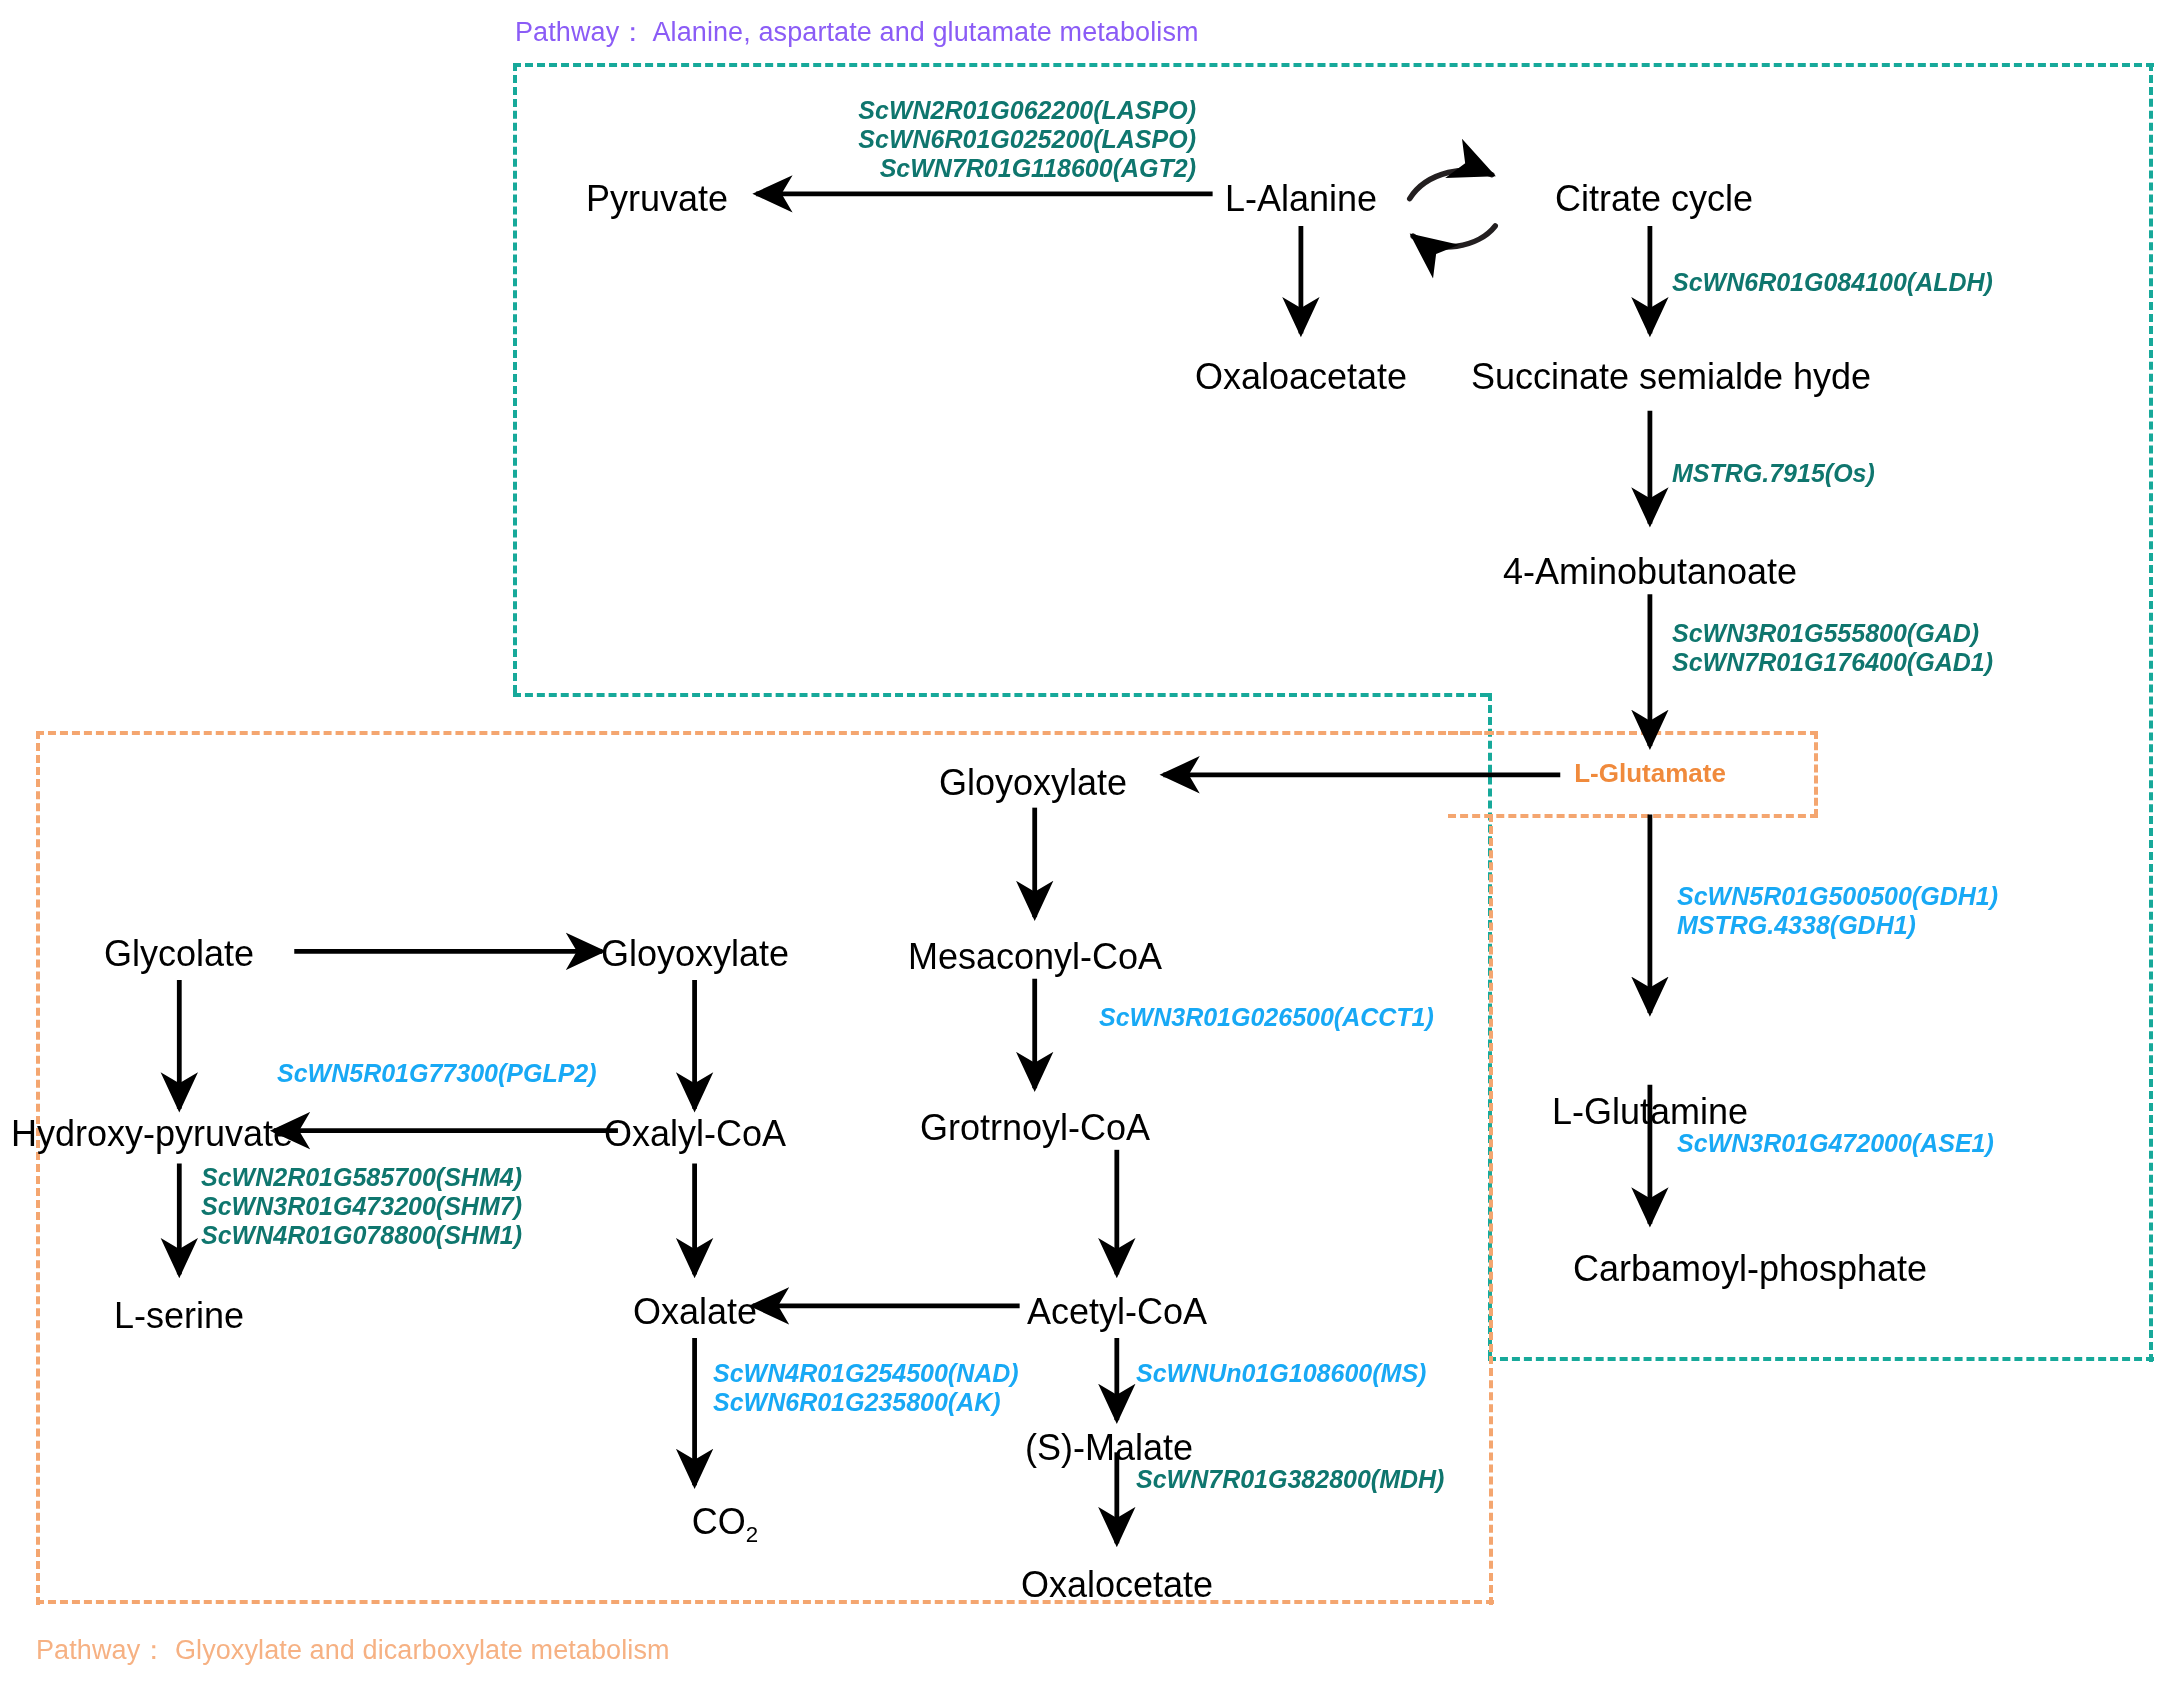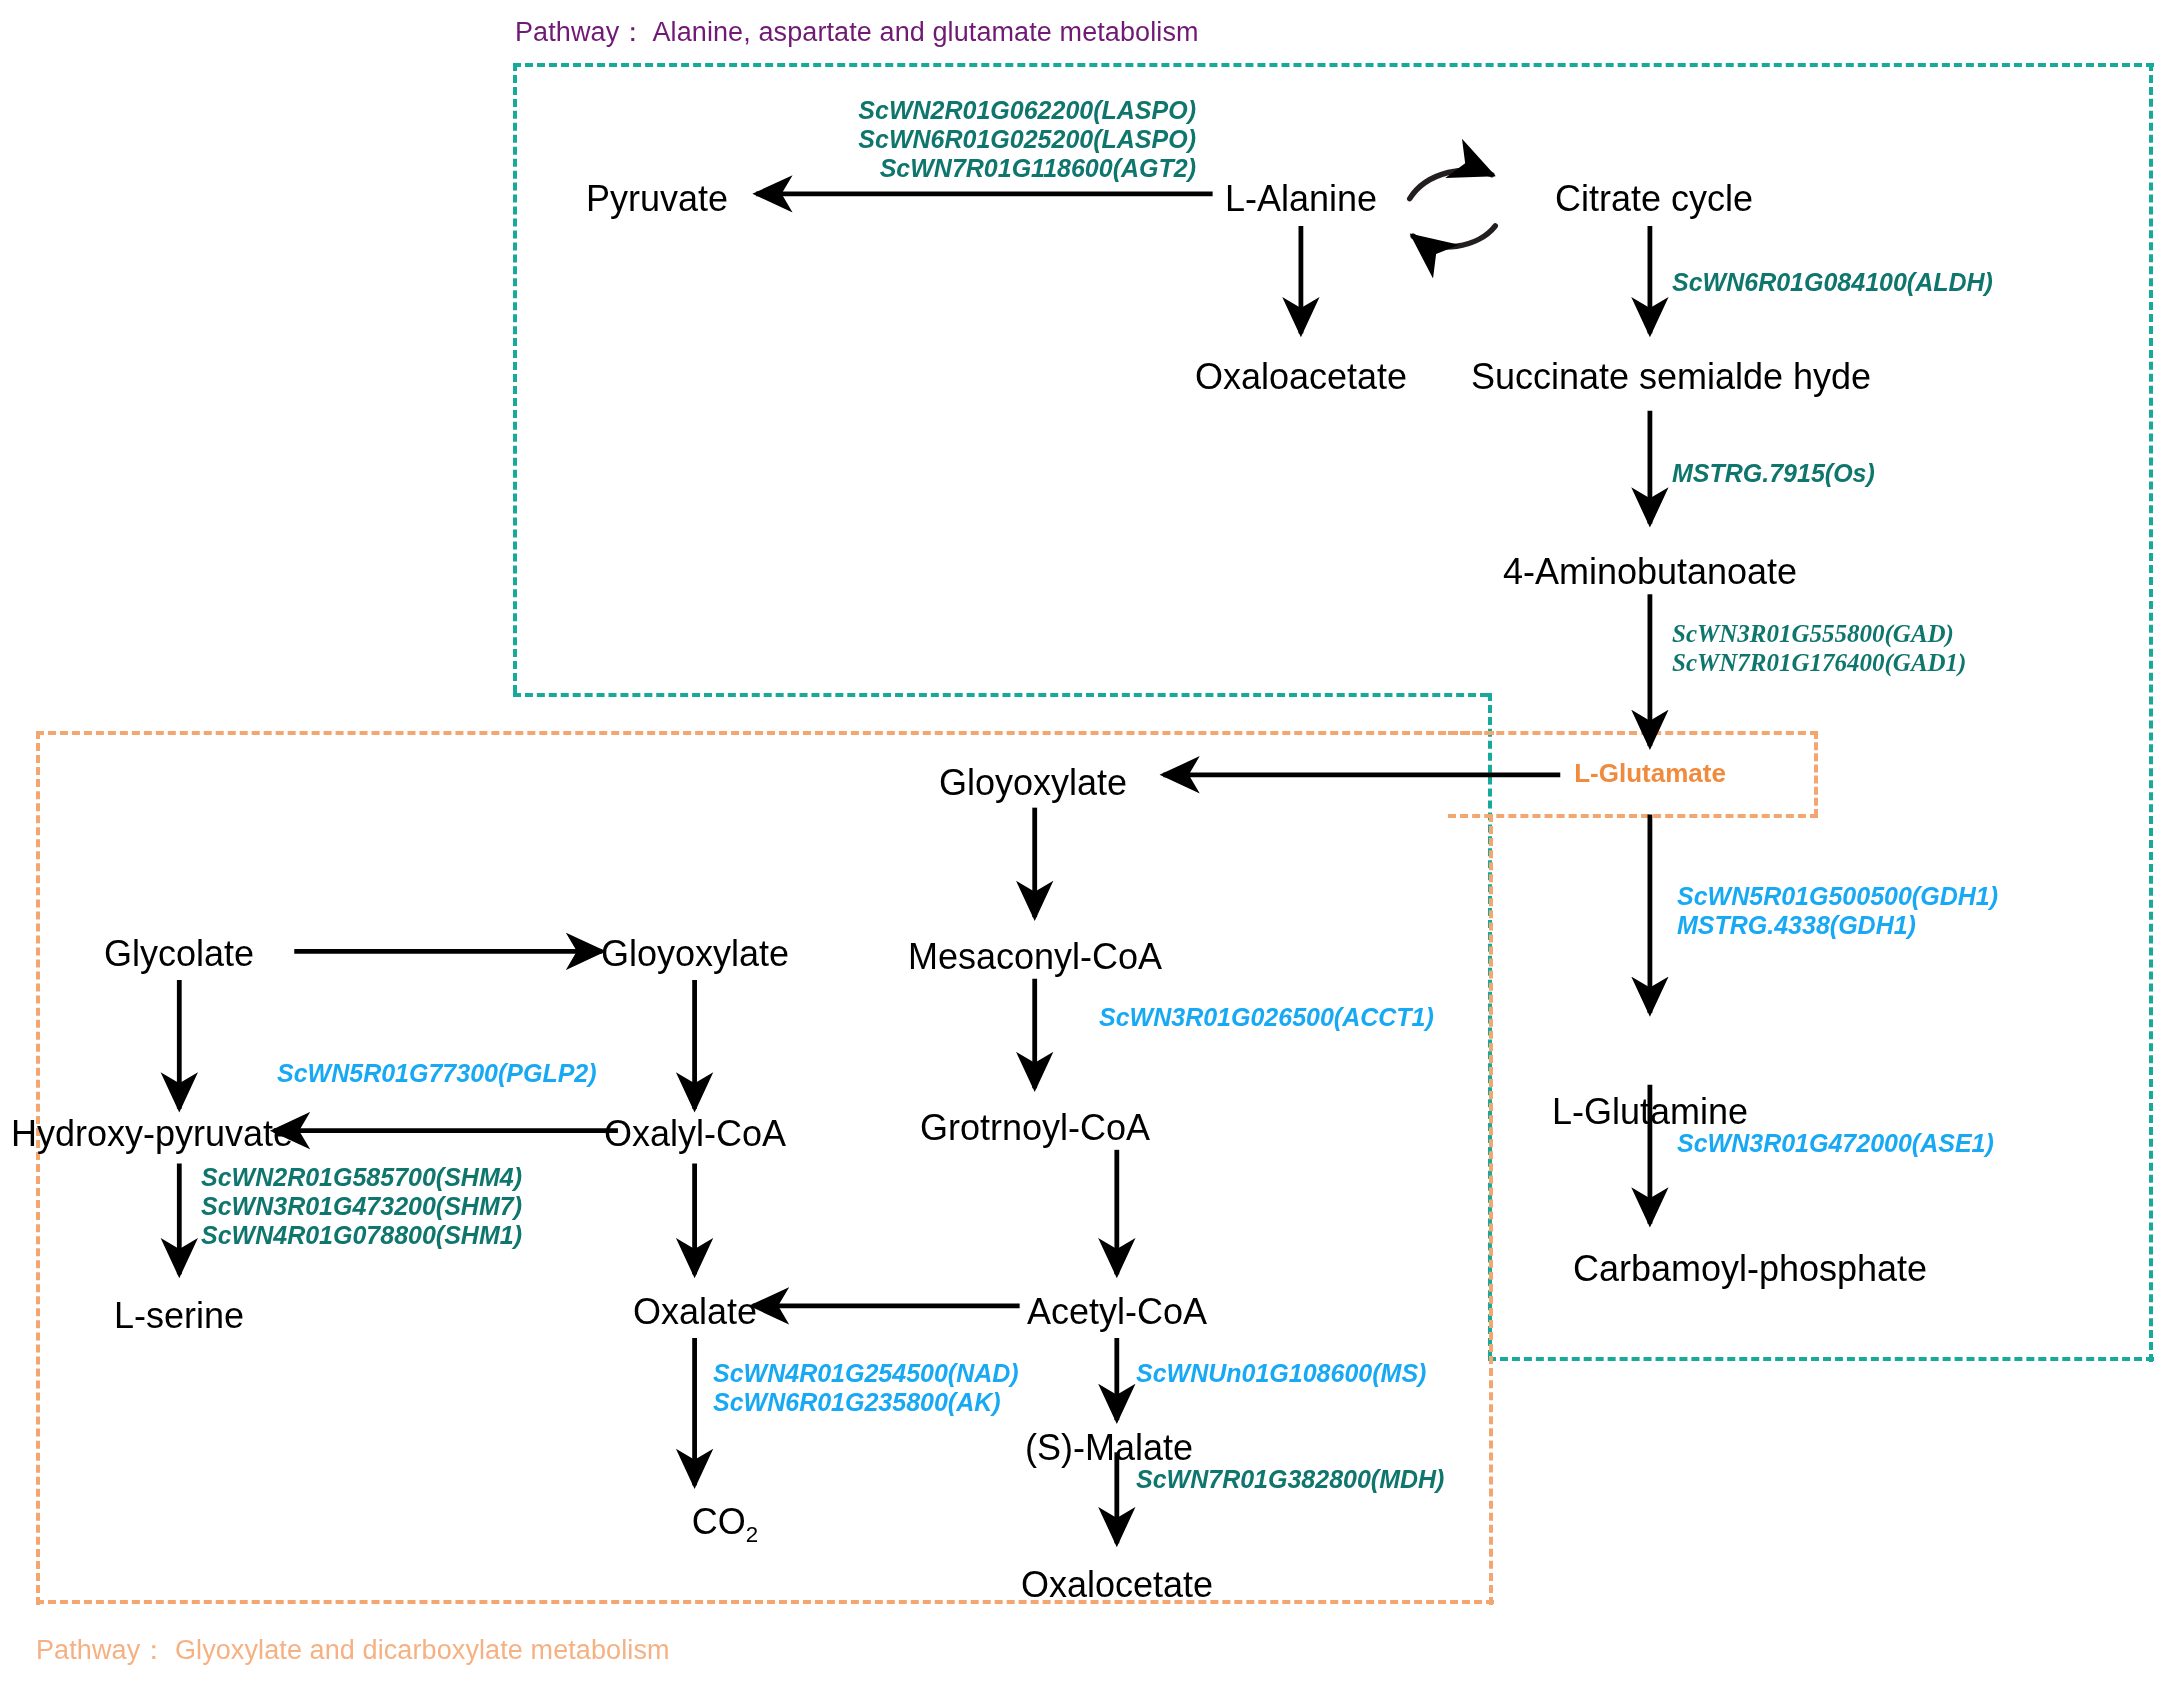--- a/index.html
+++ b/index.html
@@ -6,21 +6,21 @@
   body{font-family:"Liberation Sans","DejaVu Sans",sans-serif;}
   #canvas{position:relative;width:2183px;height:1694px;background:#fff;overflow:hidden;}
   .teal-seg{position:absolute;}
   .teal-h{border-top:4.8px dashed #17a99a;}
   .teal-v{border-left:4.8px dashed #17a99a;}
   .org-h{border-top:4.8px dashed #f4a670;}
   .org-v{border-left:4.8px dashed #f4a670;}
 
   
   .title{position:absolute;font-size:27px;white-space:nowrap;letter-spacing:0.1px;}
-  .title-teal{color:#701a75;text-align:center;}
+  .title-teal{color:#8b5cf6;text-align:center;}
   .title-orange{color:#f6b183;}
 
   
   .node{position:absolute;font-size:36px;color:#000;white-space:nowrap;line-height:1;}
   .node.c{transform:translateX(-50%);}
   .node.r{transform:translateX(-100%);}
   .node-orange{color:#f08a3c;font-weight:bold;font-size:26px;}
 
   
   .gene{position:absolute;font-size:25px;font-style:italic;font-weight:bold;white-space:nowrap;line-height:1.16;}
@@ -153,21 +153,21 @@
   </div>
 
   <div class="gene red" style="left:1672px;top:268px;">
     <div>ScWN6R01G084100(ALDH)</div>
   </div>
 
   <div class="gene red" style="left:1672px;top:459px;">
     <div>MSTRG.7915(Os)</div>
   </div>
 
-  <div class="gene red" style="left:1672px;top:619px;font-family:Liberation Serif, serif;">
+  <div class="gene red" style="left:1672px;top:619px;">
     <div>ScWN3R01G555800(GAD)</div>
     <div>ScWN7R01G176400(GAD1)</div>
   </div>
 
   <div class="gene blue" style="left:1677px;top:882px;">
     <div>ScWN5R01G500500(GDH1)</div>
     <div>MSTRG.4338(GDH1)</div>
   </div>
 
   <div class="gene blue" style="left:1677px;top:1129px;">

